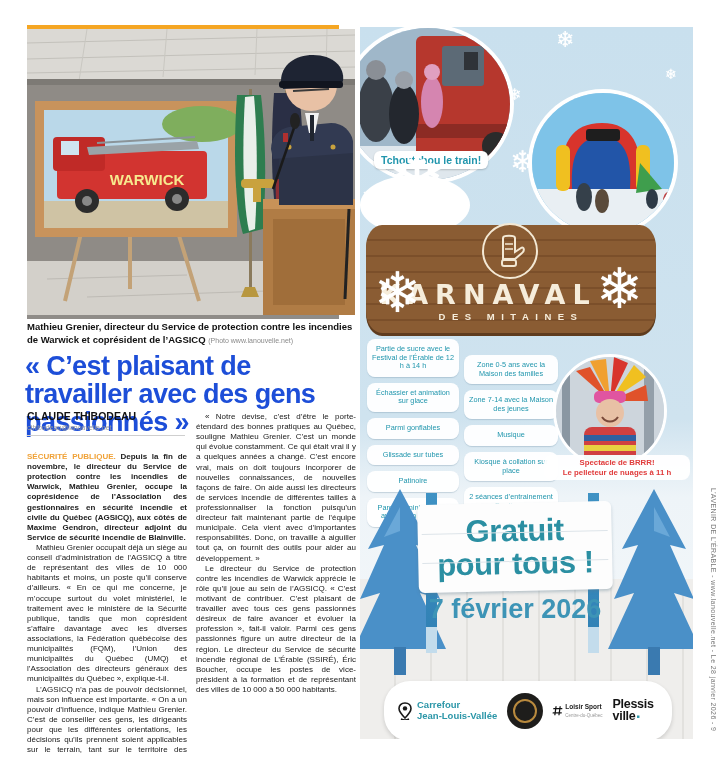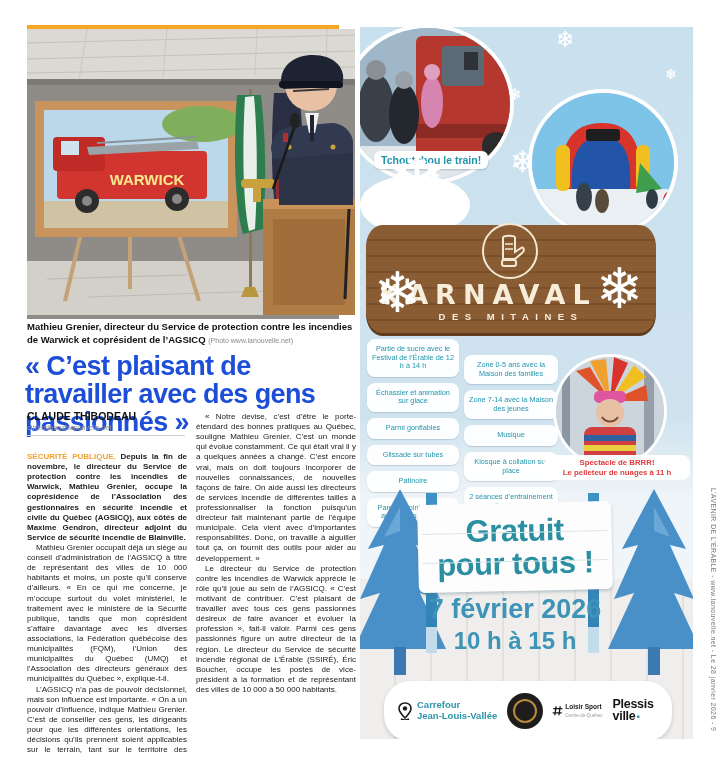--- a/index.html
+++ b/index.html
@@ -297,21 +297,20 @@
       </div>
 
     <div class="abs" id="free-sign">
       <div class="plankline" style="top:29px"></div>
       <div class="plankline" style="top:58px"></div>
       <div class="t">Gratuit</div>
       <div class="t">pour tous !</div>
     </div>
 
     <div class="abs" id="ad-date">7 février 2026</div>
-    <div class="abs" id="ad-time">10 h à 15 h</div>
 
     <div class="abs" id="sponsor-bar">
       <div id="loc">
         <svg width="14" height="18" viewBox="0 0 14 18">
           <path d="M7 1 C3.2 1 1 3.6 1 6.6 C1 10 7 16 7 16 C7 16 13 10 13 6.6 C13 3.6 10.8 1 7 1 Z" fill="none" stroke="#1a1a1a" stroke-width="1.6"></path>
           <circle cx="7" cy="6.4" r="2.2" fill="#1a1a1a"></circle>
           <path d="M3 17 C5 18 9 18 11 17" stroke="#1a1a1a" stroke-width="1.4" fill="none"></path>
         </svg>
         <div>
           <div>Carrefour</div>

